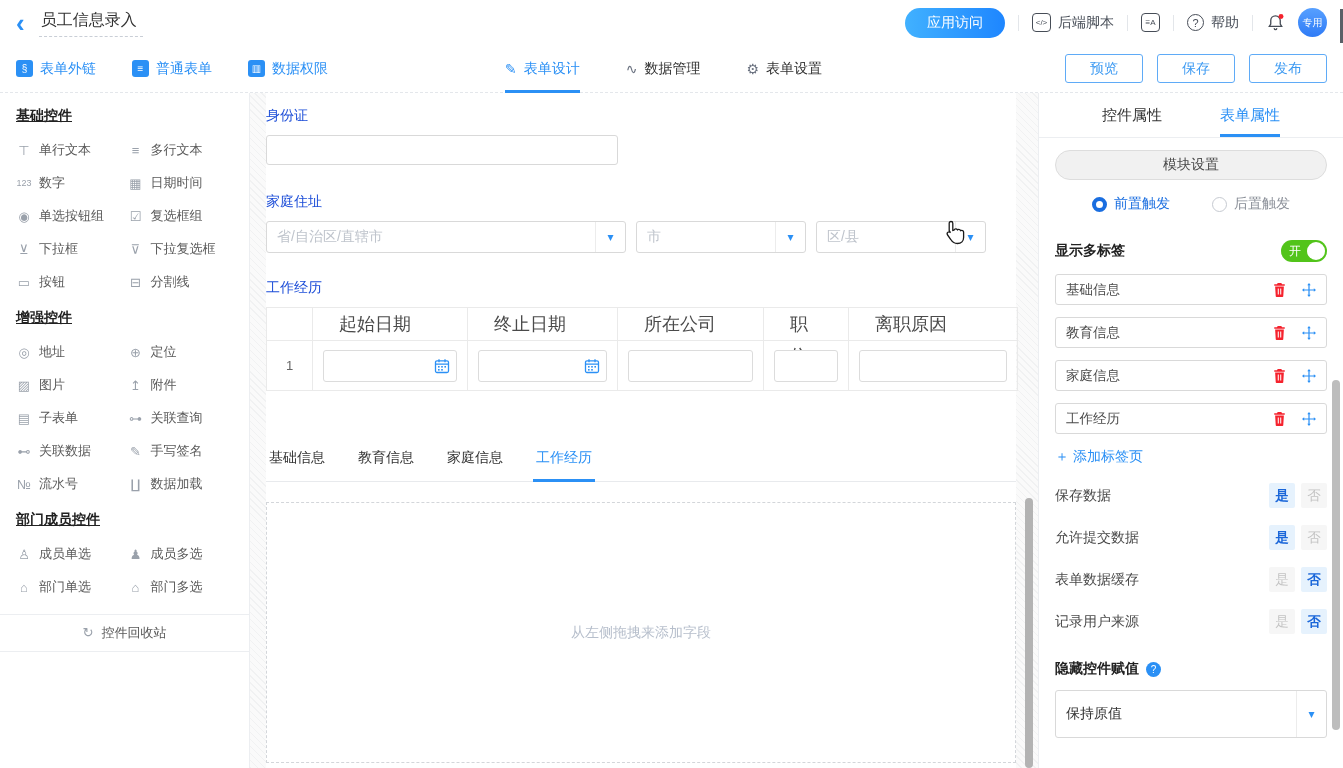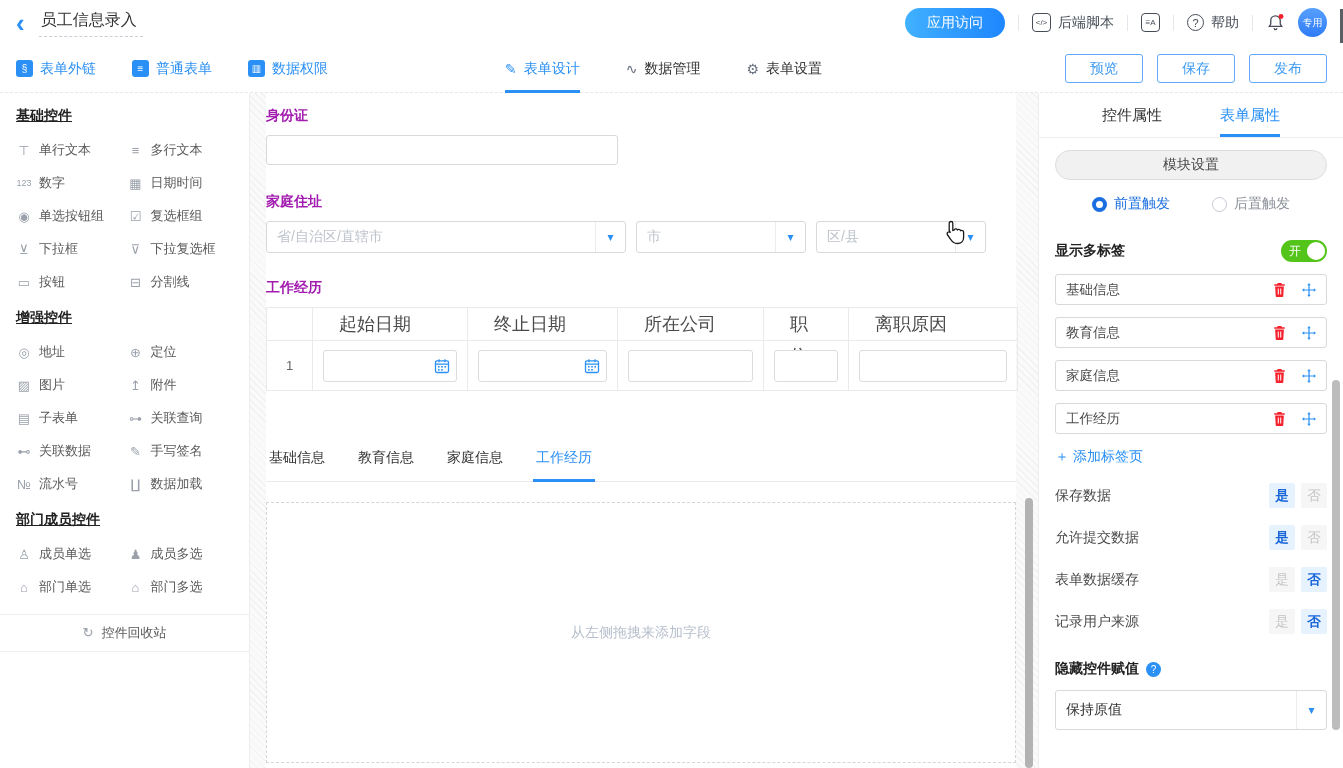--- a/index.html
+++ b/index.html
@@ -53,21 +53,21 @@
   .recycle { margin-top:auto; border-top:1px solid #eceef1; border-bottom:1px solid #eceef1; height:39px;
              display:flex; align-items:center; justify-content:center; gap:8px; color:#595959; font-size:13px; cursor:pointer; }
   .recycle .wicon { width:auto; }
   .sb-bottom-space { height:120px; }
 
   
   .canvas { width:788px; position:relative;
             background-color:#fafafa;
             background-image:repeating-linear-gradient(45deg, rgba(120,130,140,0.07) 0 1px, transparent 1px 5px); }
   .form-area { position:absolute; left:16px; right:22px; top:0; bottom:0; background:#fff; padding-top:14px; }
-  .f-label { font-size:14px; font-weight:bold; color:#a21caf; }
+  .f-label { font-size:14px; font-weight:normal; color:#1d4ed8; }
   .text-input { display:block; width:352px; height:30px; border:1px solid #d9d9d9; border-radius:3px;
                 margin-top:10px; outline:none; padding:0 8px; font:inherit; }
   .addr-row { display:flex; gap:10px; margin-top:10px; }
   .selbox { height:32px; border:1px solid #d9d9d9; border-radius:3px; display:flex; align-items:center; cursor:pointer; background:#fff; }
   .selbox .ph { flex:1; padding:0 10px; color:#bfc4cc; font-size:14px; white-space:nowrap; overflow:hidden; }
   .selbox .arrow-zone { width:30px; align-self:stretch; border-left:1px solid #ececec; display:flex; align-items:center; justify-content:center; }
   .arrow { color:#2b90f5; font-size:12px; }
   .mt28 { margin-top:28px; } .mt26 { margin-top:26px; }
 
   
@@ -127,21 +127,21 @@
   .prop-row { margin-top:17px; display:flex; align-items:center; justify-content:space-between; }
   .prop-label { font-size:14px; color:#4a4a4a; }
   .yn { display:flex; gap:6px; }
   .yn span { width:26px; height:25px; line-height:25px; text-align:center; font-size:13.5px; border-radius:2px; cursor:pointer; }
   .yn .on  { background:#e6f2fd; color:#1a66d9; font-weight:bold; }
   .yn .off { background:#f6f6f6; color:#c3c3c3; }
 
   .hid-title { display:flex; align-items:center; gap:7px;text-align:center; }
   .q-circle { width:15px; height:15px; border-radius:50%; background:#2b90f5; color:#fff; font-size:10px;
               display:inline-flex; align-items:center; justify-content:center; }
-  .hid-select { margin-top:12px; height:40px; }
+  .hid-select { margin-top:12px; height:48px; }
   .hid-select .ph { color:#333; }
 
   .cursor { position:absolute; left:944px; top:220px; z-index:60; pointer-events:none; }
 </style>
 </head>
 <body>
 
 <div class="page">
 
   <div class="topbar">

